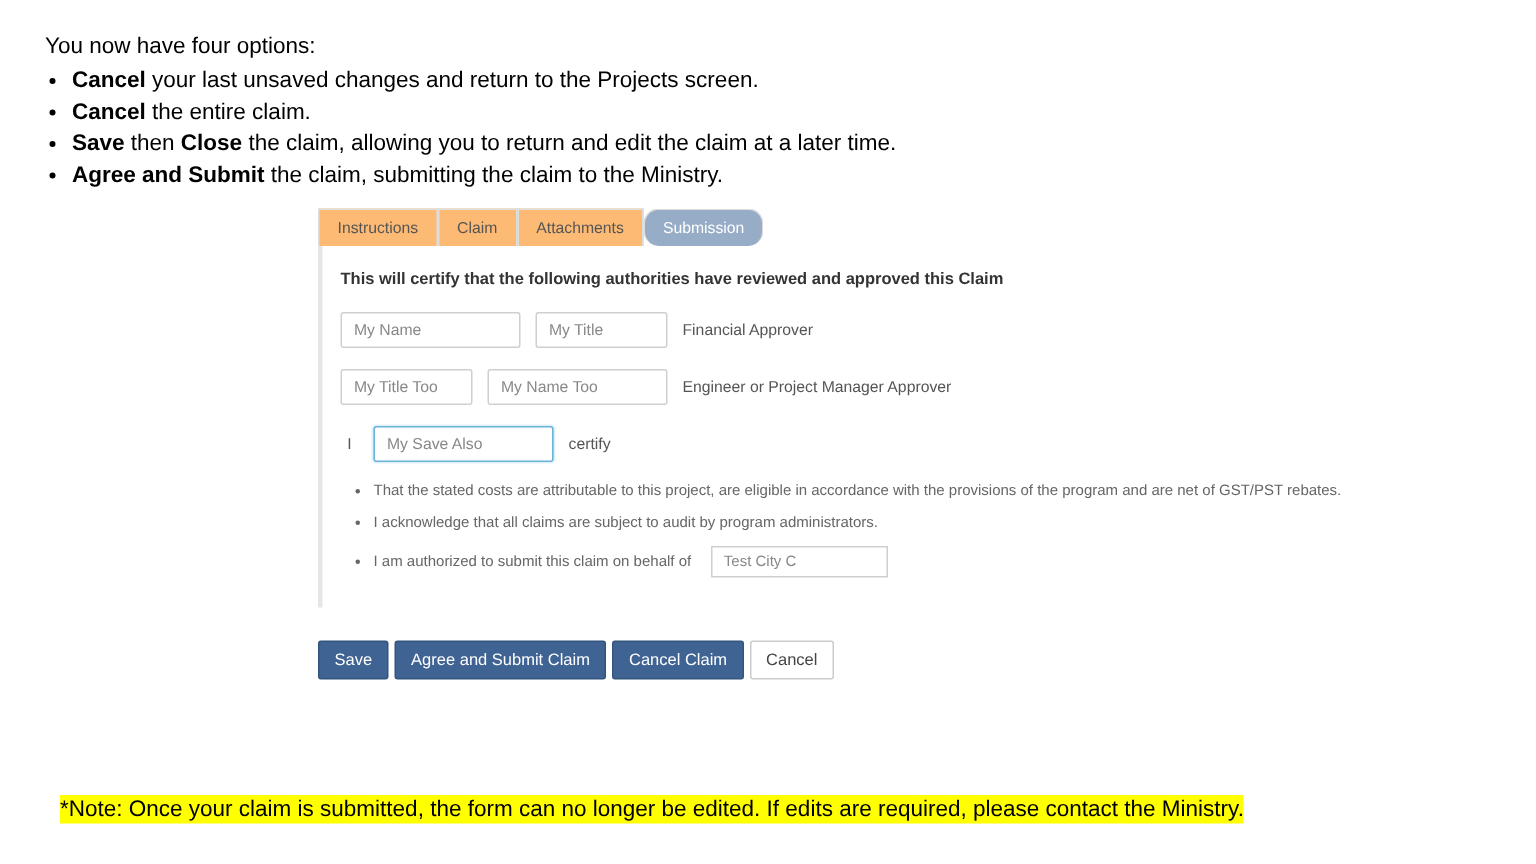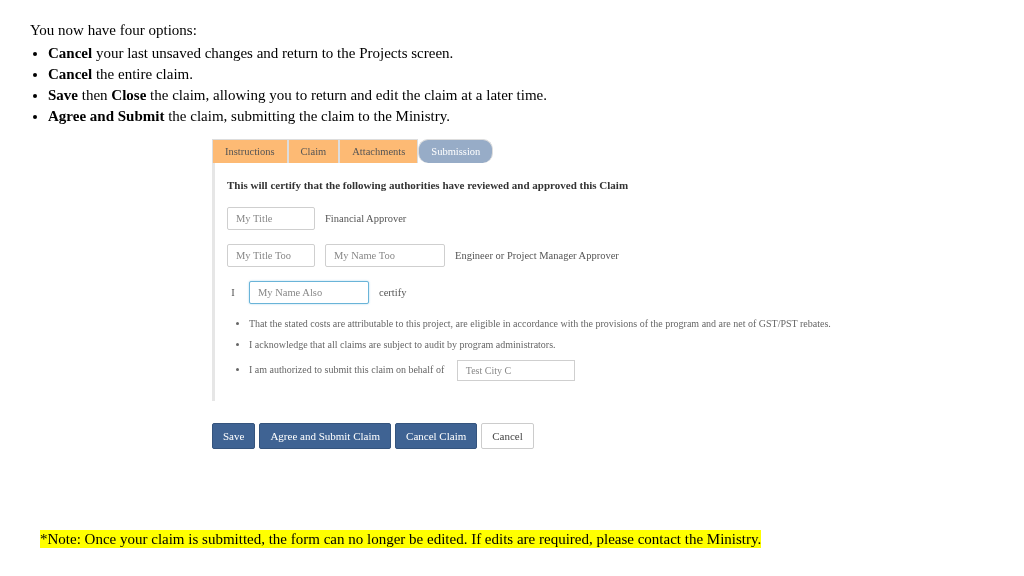--- a/index.html
+++ b/index.html
@@ -1,15 +1,15 @@
 <!DOCTYPE html>
 <html><head>
 <meta charset="utf-8">
 <style>
-  * { box-sizing: border-box; margin: 0; padding: 0; font-family: Liberation Serif, serif; }
+  * { box-sizing: border-box; margin: 0; padding: 0; }
   body {
     font-family: Arial, Helvetica, sans-serif;
     background: #fff;
     width: 1024px;
     height: 576px;
     position: relative;
     color: #000;
   }
   .intro {
     padding: 22px 0 0 30px;
@@ -138,33 +138,34 @@
     <div class="tab">Instructions</div>
     <div class="tab">Claim</div>
     <div class="tab">Attachments</div>
     <div class="tab active">Submission</div>
   </div>
 
   <div class="panel">
     <h4>This will certify that the following authorities have reviewed and approved this Claim</h4>
 
     <div class="row">
+      <div class="field name">My Name</div>
       <div class="field title">My Title</div>
       <div class="role-label">Financial Approver</div>
     </div>
 
     <div class="row">
       <div class="field title">My Title Too</div>
       <div class="field name">My Name Too</div>
       <div class="role-label">Engineer or Project Manager Approver</div>
     </div>
 
     <div class="row">
       <div class="ipref">I</div>
-      <div class="field name focus">My Name Also</div>
+      <div class="field name focus">My Save Also</div>
       <div class="role-label">certify</div>
     </div>
 
     <ul class="cert-list">
       <li>That the stated costs are attributable to this project, are eligible in accordance with the provisions of the program and are net of GST/PST rebates.</li>
       <li>I acknowledge that all claims are subject to audit by program administrators.</li>
       <li>
         <span>I am authorized to submit this claim on behalf of</span>
         <span class="inline-field">Test City C</span>
       </li>

